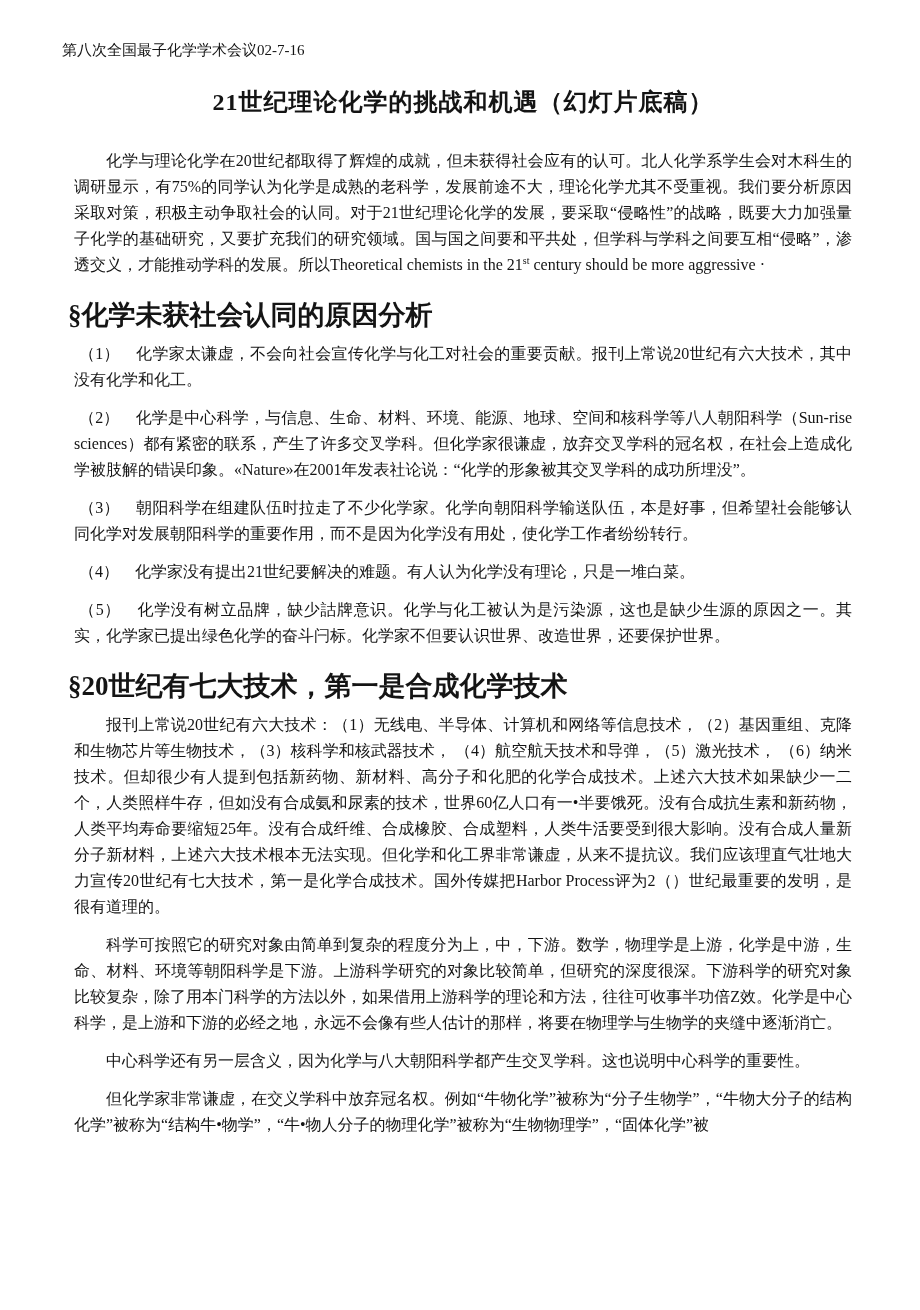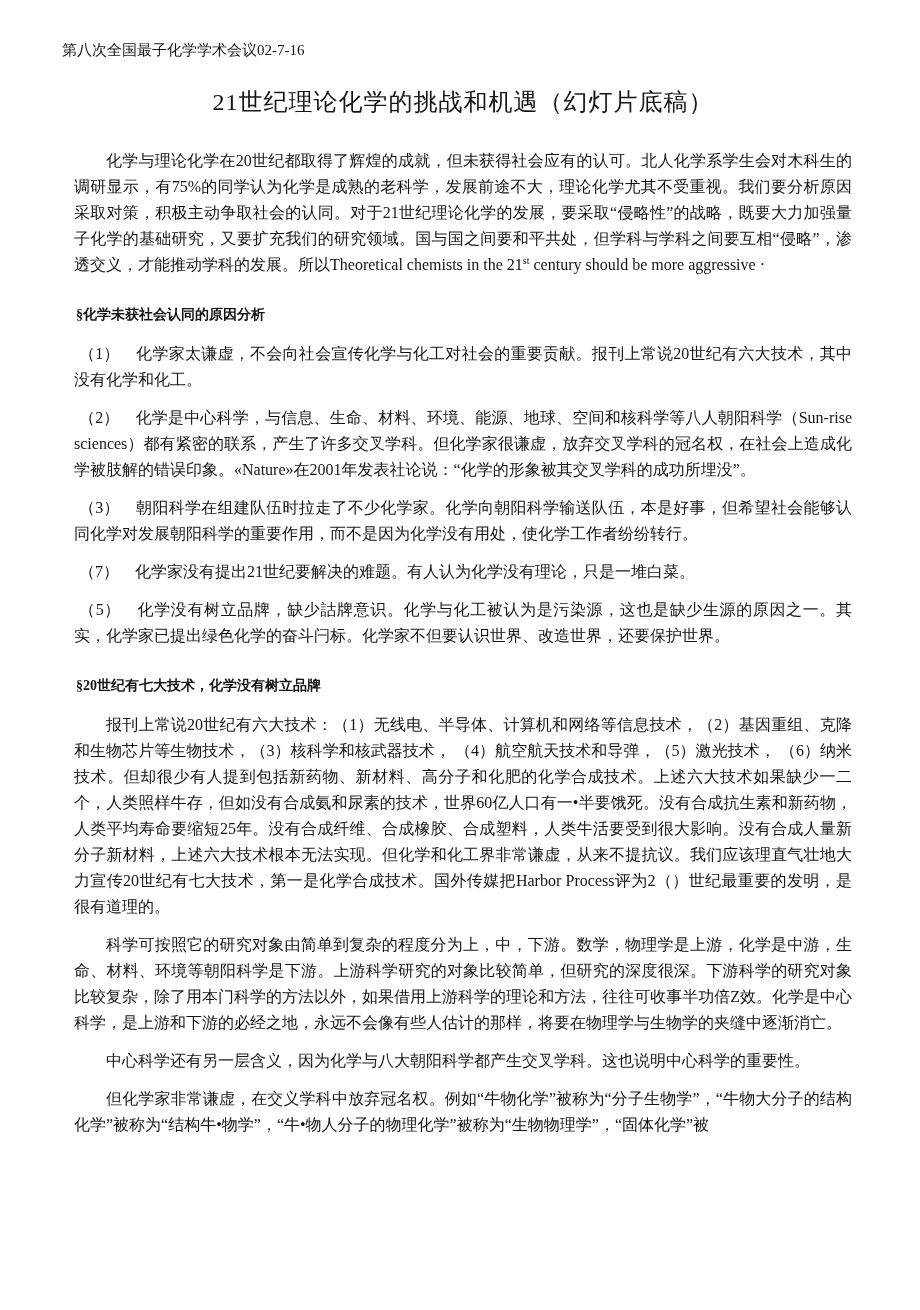--- a/index.html
+++ b/index.html
@@ -19,21 +19,21 @@
     border-radius: 12px;
   }
   .doc-header {
     font-size: 15px;
     line-height: 20px;
     margin: 0 0 26px 0;
   }
   .doc-title {
     font-size: 24px;
     line-height: 32px;
-    font-weight: normal;
+    font-weight: bold;
     text-align: center;
     margin: 0 0 30px 0;
     letter-spacing: 1px;
   }
   .doc-author {
     font-size: 18px;
     line-height: 22px;
     font-weight: 500;
     text-align: center;
     margin: 0 0 24px 0;
@@ -41,24 +41,24 @@
   }
   p.body {
     margin: 12px;
     font-size: 16px;
     line-height: 26px;
     text-align: justify;
   }
   p.indent { text-indent: 2em; }
   p.item { text-indent: 5px; margin-bottom: 2px; }
   h2.section-heading {
-    font-size: 14px;
+    font-size: 27px;
     line-height: 26px;
     font-weight: bold;
-    margin: 24px 0 13px 14px;
+    margin: 24px 0 13px 6px;
   }
   sup.ordinal {
     font-size: 10px;
     line-height: 0;
     vertical-align: super;
   }
 </style>
 </head>
 <body>
 
@@ -68,24 +68,24 @@
 
   <h1 class="doc-title">21世纪理论化学的挑战和机遇（幻灯片底稿）</h1>
 
 
   <p class="body indent"><span>化学与理论化学在20世纪都取得了辉煌的成就，但未获得社会应有的认可。北人化学系学生会对木科生的调研显示，有75%的同学认为化学是成熟的老科学，发展前途不大，理论化学尤其不受重视。我们要分析原因采取对策，积极主动争取社会的认同。对于21世纪理论化学的发展，要采取“侵略性”的战略，既要大力加强量子化学的基础研究，又要扩充我们的研究领域。国与国之间要和平共处，但学科与学科之间要互相“侵略”，渗透交义，才能推动学科的发展。所以Theoretical chemists in the 21</span><sup class="ordinal">st</sup><span> century should be more aggressive ·</span></p>
 
   <h2 class="section-heading">§化学未获社会认同的原因分析</h2>
   <p class="body item">（1）　化学家太谦虚，不会向社会宣传化学与化工对社会的重要贡献。报刊上常说20世纪有六大技术，其中没有化学和化工。</p>
   <p class="body item">（2）　化学是中心科学，与信息、生命、材料、环境、能源、地球、空间和核科学等八人朝阳科学（Sun-rise sciences）都有紧密的联系，产生了许多交叉学科。但化学家很谦虚，放弃交叉学科的冠名权，在社会上造成化学被肢解的错误印象。«Nature»在2001年发表社论说：“化学的形象被其交叉学科的成功所埋没”。</p>
   <p class="body item">（3）　朝阳科学在组建队伍时拉走了不少化学家。化学向朝阳科学输送队伍，本是好事，但希望社会能够认同化学对发展朝阳科学的重要作用，而不是因为化学没有用处，使化学工作者纷纷转行。</p>
-  <p class="body item">（7）　化学家没有提出21世纪要解决的难题。有人认为化学没有理论，只是一堆白菜。</p>
+  <p class="body item">（4）　化学家没有提出21世纪要解决的难题。有人认为化学没有理论，只是一堆白菜。</p>
   <p class="body item">（5）　化学没有树立品牌，缺少詁牌意识。化学与化工被认为是污染源，这也是缺少生源的原因之一。其实，化学家已提出绿色化学的奋斗闩标。化学家不但要认识世界、改造世界，还要保护世界。</p>
 
-  <h2 class="section-heading">§20世纪有七大技术，化学没有树立品牌</h2>
+  <h2 class="section-heading">§20世纪有七大技术，第一是合成化学技术</h2>
   <p class="body indent">报刊上常说20世纪有六大技术：（1）无线电、半导体、计算机和网络等信息技术，（2）基因重组、克降和生物芯片等生物技术，（3）核科学和核武器技术， （4）航空航天技术和导弹，（5）激光技术， （6）纳米技术。但却很少有人提到包括新药物、新材料、高分子和化肥的化学合成技术。上述六大技术如果缺少一二个，人类照样牛存，但如没有合成氨和尿素的技术，世界60亿人口有一•半要饿死。没有合成抗生素和新药物，人类平均寿命要缩短25年。没有合成纤维、合成橡胶、合成塑料，人类牛活要受到很大影响。没有合成人量新分子新材料，上述六大技术根本无法实现。但化学和化工界非常谦虚，从来不提抗议。我们应该理直气壮地大力宣传20世纪有七大技术，第一是化学合成技术。国外传媒把Harbor Process评为2（）世纪最重要的发明，是很有道理的。</p>
 
   <p class="body indent">科学可按照它的研究对象由简单到复杂的程度分为上，中，下游。数学，物理学是上游，化学是中游，生命、材料、环境等朝阳科学是下游。上游科学研究的对象比较简单，但研究的深度很深。下游科学的研究对象比较复杂，除了用本门科学的方法以外，如果借用上游科学的理论和方法，往往可收事半功倍Z效。化学是中心科学，是上游和下游的必经之地，永远不会像有些人估计的那样，将要在物理学与生物学的夹缝中逐渐消亡。</p>
   <p class="body indent">中心科学还有另一层含义，因为化学与八大朝阳科学都产生交叉学科。这也说明中心科学的重要性。</p>
 
   <p class="body indent">但化学家非常谦虚，在交义学科中放弃冠名权。例如“牛物化学”被称为“分子生物学”，“牛物大分子的结构化学”被称为“结构牛•物学”，“牛•物人分子的物理化学”被称为“生物物理学”，“固体化学”被</p>
 
 </div>
 
 </body></html>

